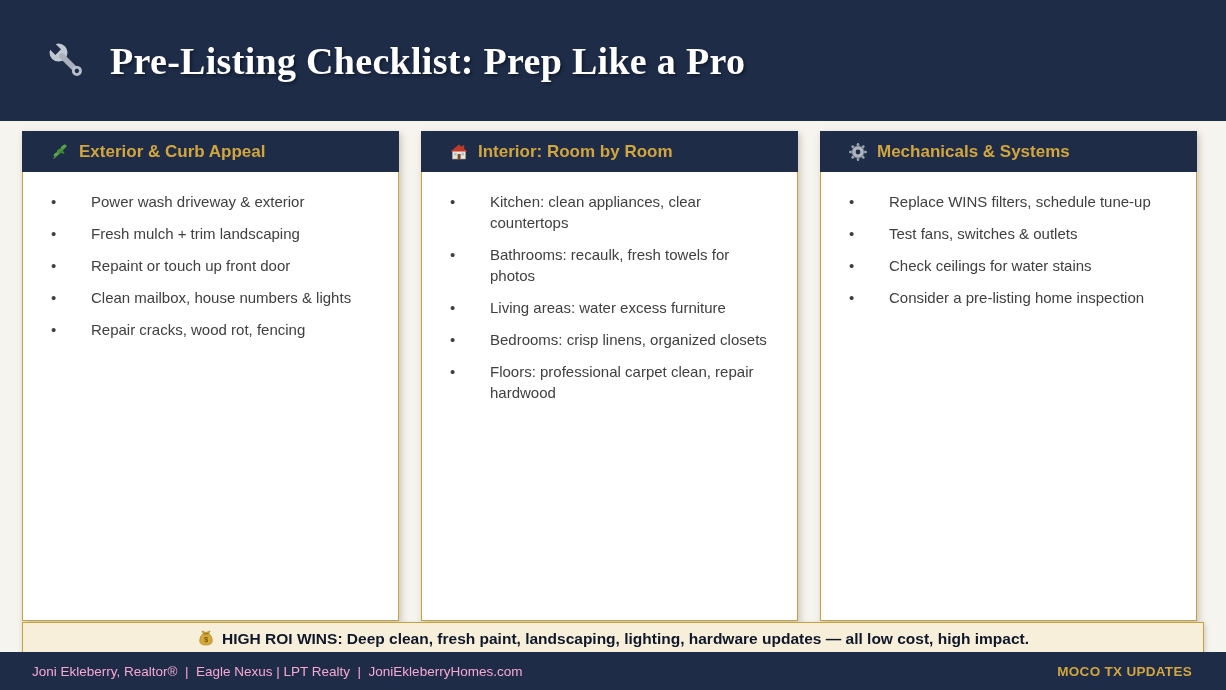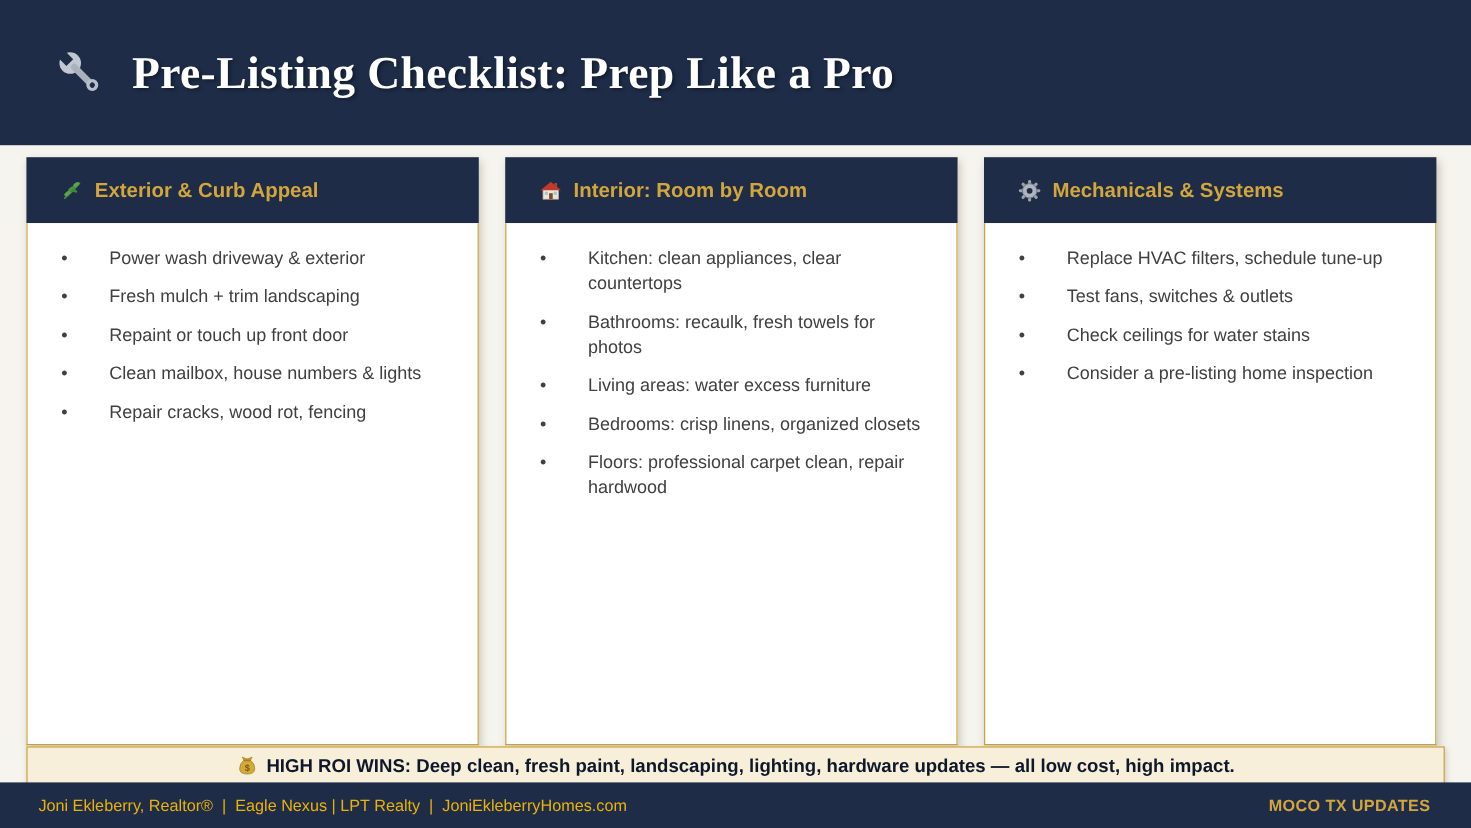--- a/index.html
+++ b/index.html
@@ -26,21 +26,21 @@
   
   .cards{
     position:absolute;top:131px;left:22px;right:29px;height:490px;
     display:flex;gap:22px;
   }
   .card{
     flex:1;display:flex;flex-direction:column;
     box-shadow:2px 3px 7px rgba(110,100,80,.35);
   }
   .card-header{
-    height:55px;background:#1e2c48;
+    height:41px;background:#1e2c48;
     display:flex;align-items:center;gap:9px;
     box-sizing:border-box;padding-left:28px;
   }
   .card-header .card-title{
     color:#d2a63d;font-weight:bold;font-size:17px;
   }
   .card-body{
     flex:1;background:#ffffff;
     border:1px solid #c9a23f;border-top:none;
     box-sizing:border-box;padding-top:19px;
@@ -70,21 +70,21 @@
   .roi-banner .banner-text{
     font-weight:bold;font-size:15.5px;color:#0f172a;line-height:20px;
   }
   
   .footer-bar{
     position:absolute;left:0;bottom:0;width:100%;height:38px;
     background:#1e2c48;z-index:2;
     display:flex;align-items:center;justify-content:space-between;
     box-sizing:border-box;padding:0 34px 0 32px;
   }
-  .footer-left{color:#eab308;font-size:13.5px;white-space:pre;}
+  .footer-left{color:#f9a8d4;font-size:13.5px;white-space:pre;}
   .footer-right{color:#d2a63d;font-size:13.5px;font-weight:bold;letter-spacing:.3px;}
   .icon{display:inline-flex;flex:none;}
 </style>
 </head>
 <body>
 
 <div class="page">
 
   <div class="top-bar">
     <span class="icon">
@@ -163,21 +163,21 @@
               <rect x="8.75" y="1" width="2.5" height="18" rx="1.2" transform="rotate(135 10 10)"></rect>
             </g>
             <circle cx="10" cy="10" r="6" fill="#aeb5bf" stroke="#6e7682" stroke-width="0.8"></circle>
             <circle cx="10" cy="10" r="2.4" fill="#1e2c48"></circle>
           </svg>
         </span>
         <span class="card-title">Mechanicals &amp; Systems</span>
       </div>
       <div class="card-body">
         <ul class="checklist">
-          <li>Replace HVAC filters, schedule tune-up</li>
+          <li>Replace WINS filters, schedule tune-up</li>
           <li>Test fans, switches &amp; outlets</li>
           <li>Check ceilings for water stains</li>
           <li>Consider a pre-listing home inspection</li>
         </ul>
       </div>
     </div>
 
   </div>
 
   <div class="roi-banner">

